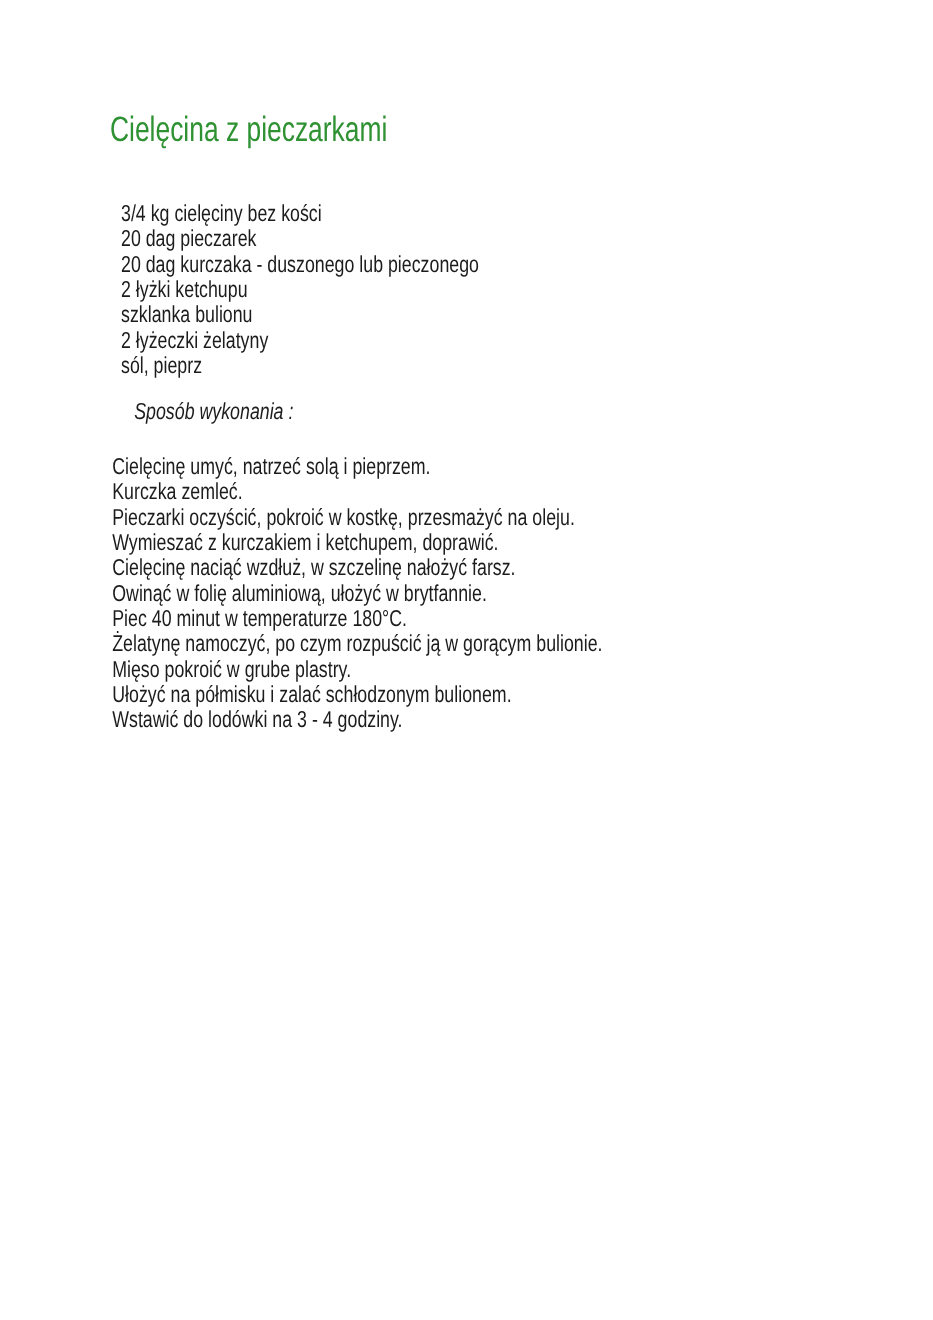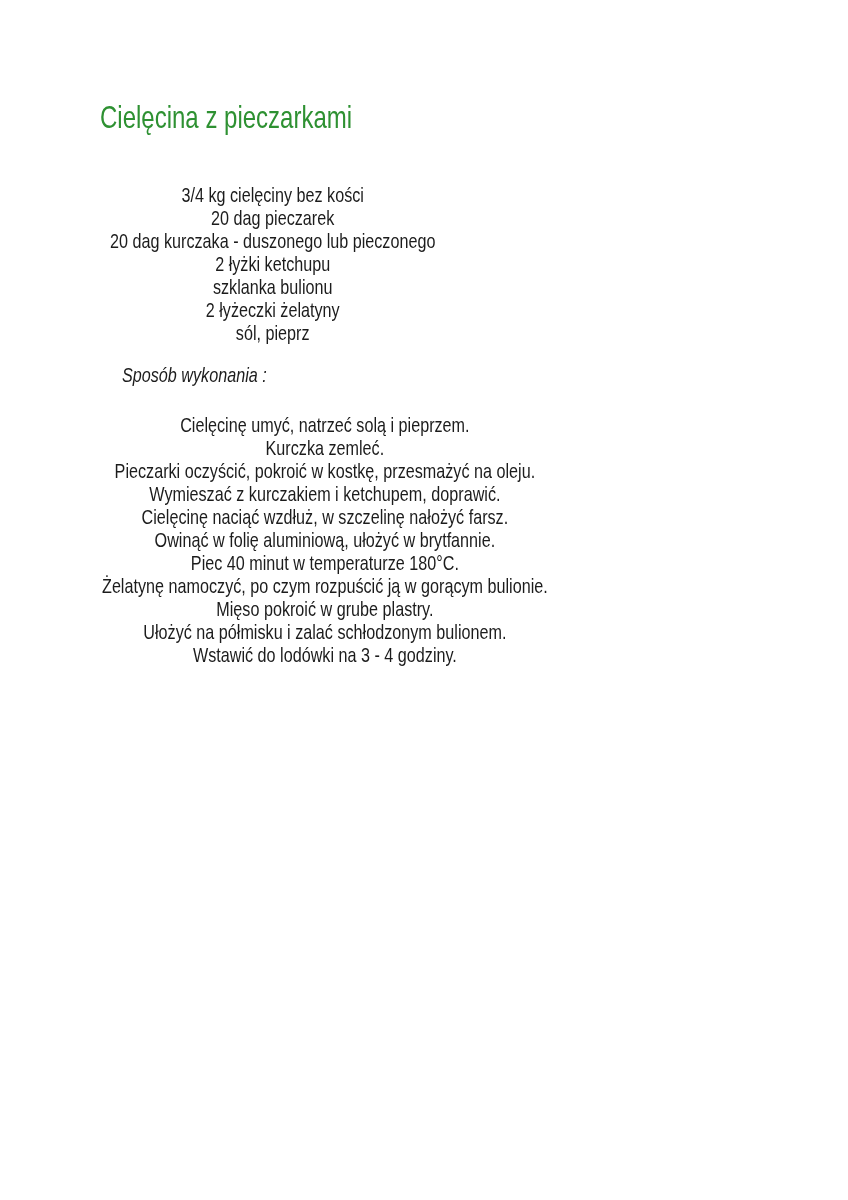--- a/index.html
+++ b/index.html
@@ -8,21 +8,20 @@
     background: #ffffff;
   }
   .page {
     position: relative;
     width: 848px;
     height: 1020px;
     background: #ffffff;
     overflow: hidden;
     font-family: "Liberation Sans", sans-serif;
     color: #1c1c1c;
-    text-align: center;
   }
   .doc-title {
     position: absolute;
     left: 100px;
     top: 99px;
     font-size: 32px;
     font-weight: normal;
     color: #2e9132;
     white-space: nowrap;
     transform: scaleX(0.75);

